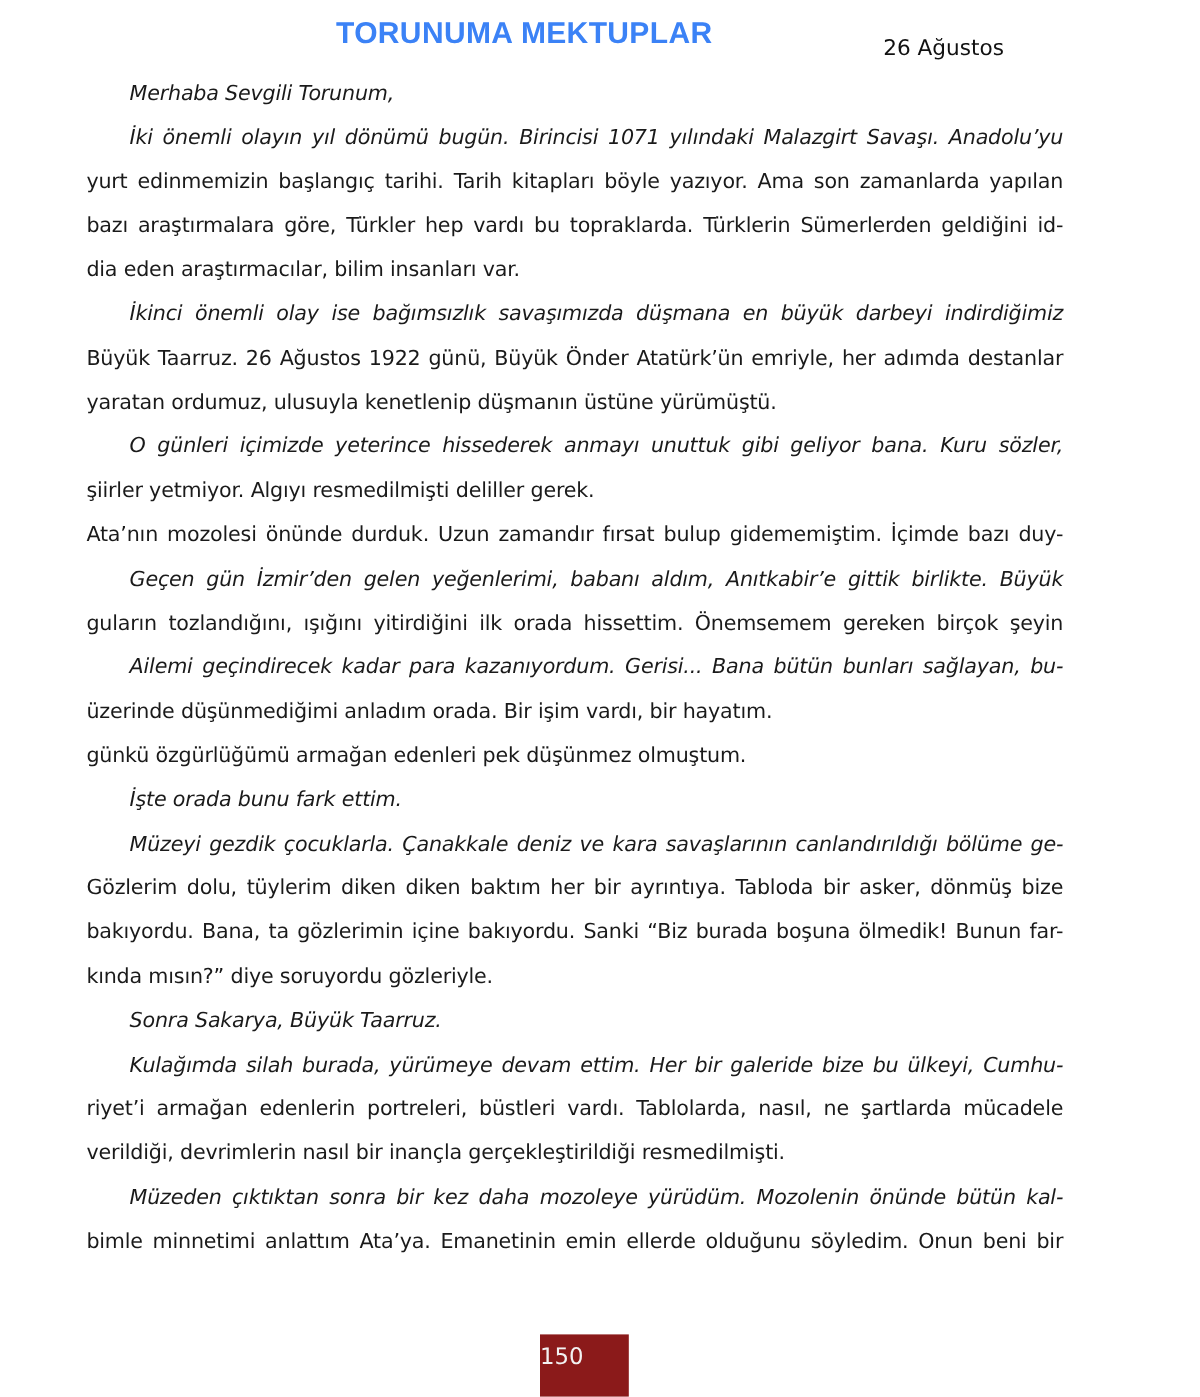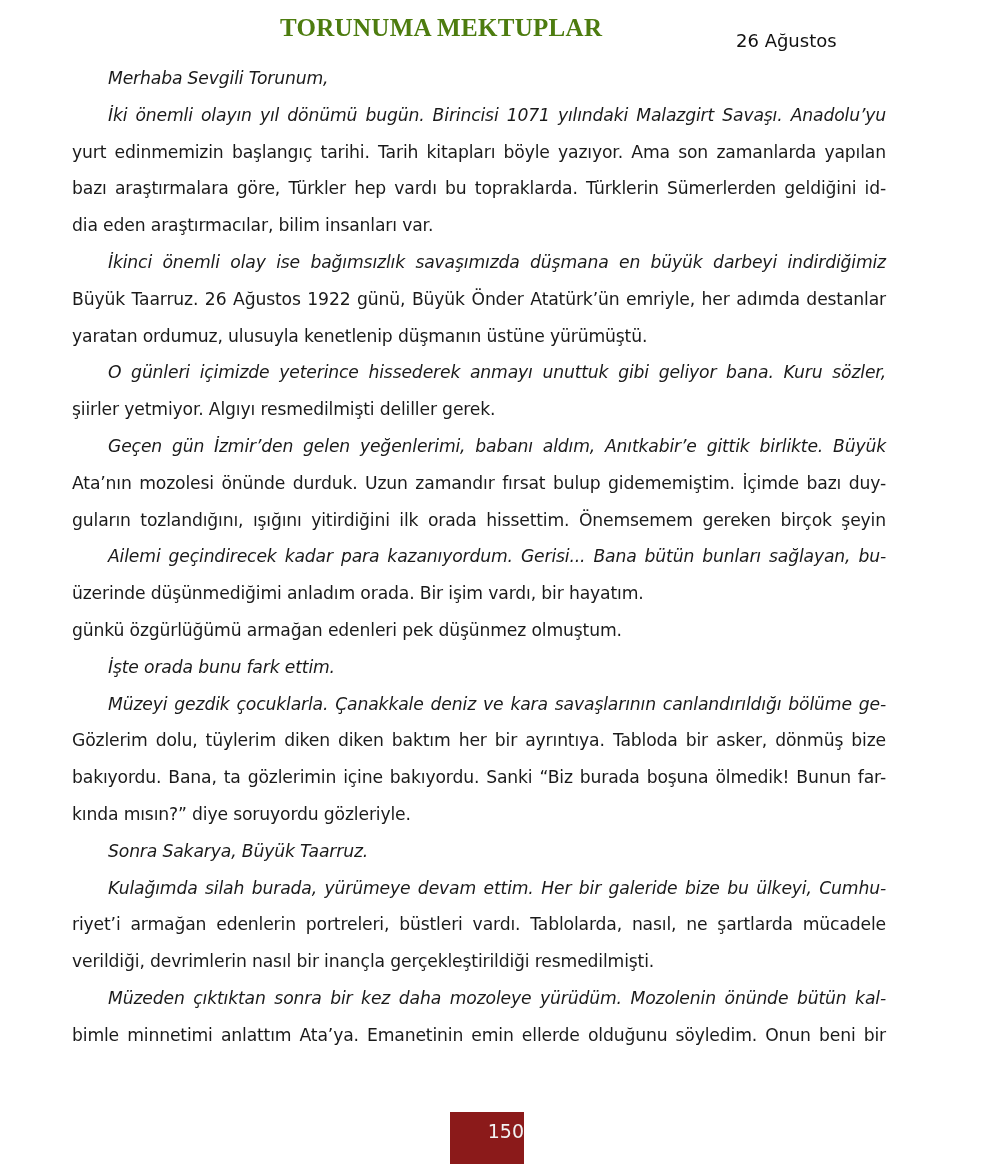--- a/index.html
+++ b/index.html
@@ -1,52 +1,52 @@
 <!DOCTYPE html>
 <html><head>
 <meta charset="utf-8">
 <style>
   html, body { margin:0; padding:0; background:#ffffff; }
   body { width:1000px; height:1164px; position:relative; overflow:hidden;
          font-family:"DejaVu Sans", sans-serif; color:#1a1a1a; }
   .title { position:absolute; left:280px; top:14px; width:318px;
-           font-family:Liberation Serif, serif; font-weight:bold;
-           font-size:25px; letter-spacing:0.3px; color:#4d7c0f; white-space:nowrap; }
+           font-family:Liberation Sans, sans-serif; font-weight:bold;
+           font-size:25px; letter-spacing:0.3px; color:#3b82f6; white-space:nowrap; }
   .date { position:absolute; left:736px; top:30px; font-size:18px;
           font-family:"DejaVu Sans", sans-serif; color:#111; white-space:nowrap; }
   .body { position:absolute; left:72px; top:60px; width:814px; }
   .line { height:36.8px; line-height:36.8px; font-size:17.2px;
           white-space:nowrap; text-align:justify; text-align-last:justify;
           letter-spacing:-0.15px; overflow:visible; }
   .line.indent { padding-left:36px;font-style:italic; }
   .line.last { text-align-last:left; }
   .pagenum { position:absolute; left:450px; top:1112px; width:74px; height:52px;
-             background:#8b1a1a; color:#f2f2f2; text-align:right;
+             background:#8b1a1a; color:#f2f2f2; text-align:left;
              font-size:19px; line-height:38px; font-family:"DejaVu Sans", sans-serif; }
 </style>
 </head>
 <body>
 
 <div class="title">TORUNUMA MEKTUPLAR</div>
 <div class="date">26 Ağustos</div>
 
 <div class="body">
   <div class="line indent last">Merhaba Sevgili Torunum,</div>
   <div id="lines">
       <div class="line indent">İki önemli olayın yıl dönümü bugün. Birincisi 1071 yılındaki Malazgirt Savaşı. Anadolu’yu</div>
       <div class="line">yurt edinmemizin başlangıç tarihi. Tarih kitapları böyle yazıyor. Ama son zamanlarda yapılan</div>
       <div class="line">bazı araştırmalara göre, Türkler hep vardı bu topraklarda. Türklerin Sümerlerden geldiğini id-</div>
       <div class="line last">dia eden araştırmacılar, bilim insanları var.</div>
       <div class="line indent">İkinci önemli olay ise bağımsızlık savaşımızda düşmana en büyük darbeyi indirdiğimiz</div>
       <div class="line">Büyük Taarruz. 26 Ağustos 1922 günü, Büyük Önder Atatürk’ün emriyle, her adımda destanlar</div>
       <div class="line last">yaratan ordumuz, ulusuyla kenetlenip düşmanın üstüne yürümüştü.</div>
       <div class="line indent">O günleri içimizde yeterince hissederek anmayı unuttuk gibi geliyor bana. Kuru sözler,</div>
       <div class="line last">şiirler yetmiyor. Algıyı resmedilmişti deliller gerek.</div>
+      <div class="line">Ata’nın mozolesi önünde durduk. Uzun zamandır fırsat bulup gidememiştim. İçimde bazı duy-</div>
       <div class="line indent">Geçen gün İzmir’den gelen yeğenlerimi, babanı aldım, Anıtkabir’e gittik birlikte. Büyük</div>
-      <div class="line">Ata’nın mozolesi önünde durduk. Uzun zamandır fırsat bulup gidememiştim. İçimde bazı duy-</div>
       <div class="line">guların tozlandığını, ışığını yitirdiğini ilk orada hissettim. Önemsemem gereken birçok şeyin</div>
       <div class="line indent">Ailemi geçindirecek kadar para kazanıyordum. Gerisi... Bana bütün bunları sağlayan, bu-</div>
       <div class="line last">üzerinde düşünmediğimi anladım orada. Bir işim vardı, bir hayatım.</div>
       <div class="line last">günkü özgürlüğümü armağan edenleri pek düşünmez olmuştum.</div>
       <div class="line indent last">İşte orada bunu fark ettim.</div>
       <div class="line indent">Müzeyi gezdik çocuklarla. Çanakkale deniz ve kara savaşlarının canlandırıldığı bölüme ge-</div>
       <div class="line">Gözlerim dolu, tüylerim diken diken baktım her bir ayrıntıya. Tabloda bir asker, dönmüş bize</div>
       <div class="line">bakıyordu. Bana, ta gözlerimin içine bakıyordu. Sanki “Biz burada boşuna ölmedik! Bunun far-</div>
       <div class="line last">kında mısın?” diye soruyordu gözleriyle.</div>
       <div class="line indent last">Sonra Sakarya, Büyük Taarruz.</div>

